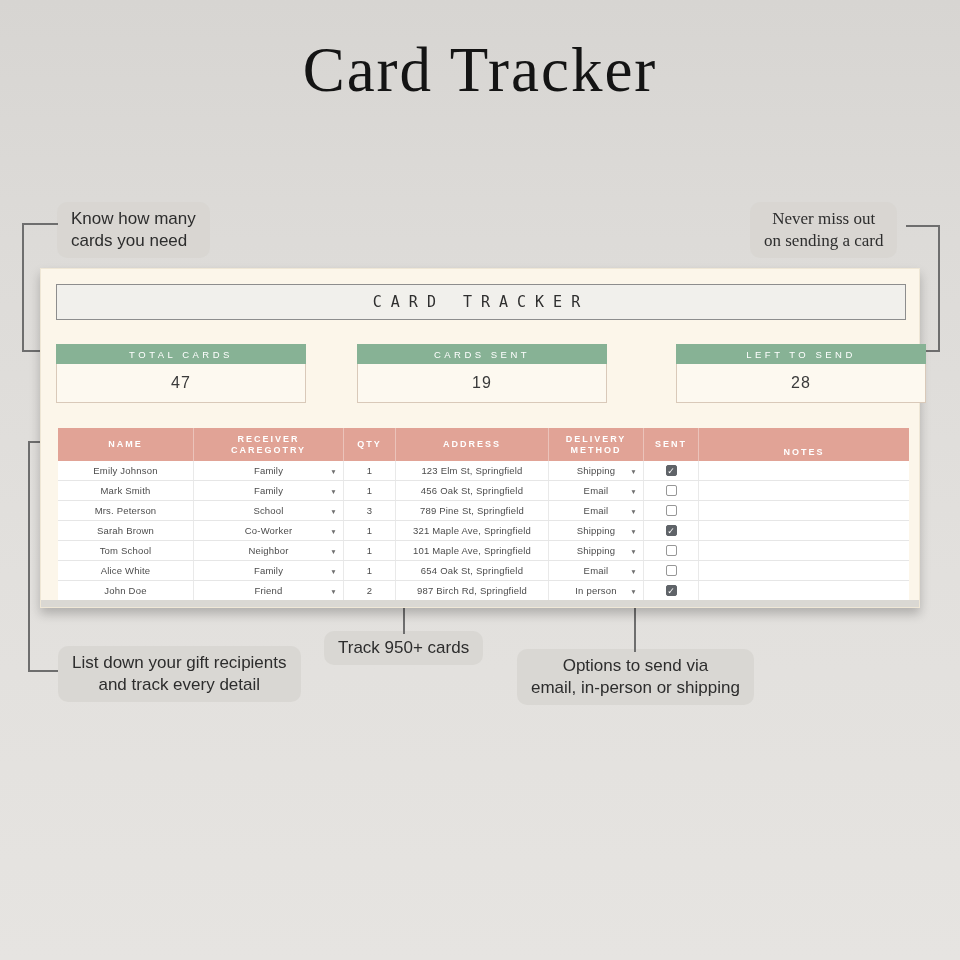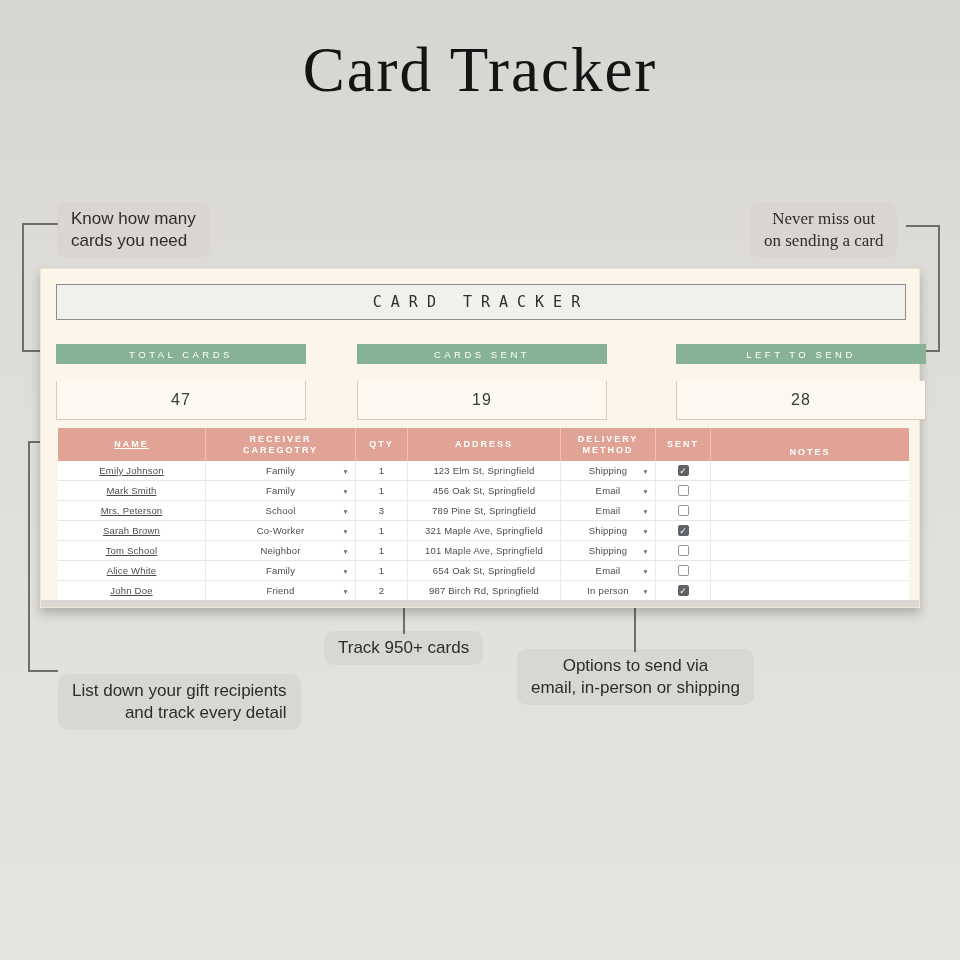--- a/index.html
+++ b/index.html
@@ -27,21 +27,21 @@
     position: absolute;
     background: rgba(216,214,209,0.92);
     border-radius: 10px;
     padding: 6px 14px;
     font-size: 17px; line-height: 22px;
     color: #2d2d2d;
     white-space: pre-line;
   }
   .co-know    { left: 57px;  top: 202px; text-align: left; }
   .co-never   { left: 750px; top: 202px; text-align: center; font-family: Liberation Serif, serif; }
-  .co-list    { left: 58px;  top: 674px; text-align: right; }
+  .co-list    { left: 58px;  top: 646px; text-align: center; }
   .co-track   { left: 324px; top: 631px; text-align: center; }
   .co-options { left: 517px; top: 649px; text-align: center; }
 
   
   .line { position: absolute; background: #6e6e6e; }
   .dot  { position: absolute; width: 8px; height: 8px; border-radius: 50%; background: #6e6e6e; }
 
   
   .panel {
     position: absolute; left: 40px; top: 268px; width: 880px; height: 340px;
@@ -65,42 +65,42 @@
   .stat { position: absolute; top: 75px; width: 250px; }
   .stat-1 { left: 15px; } .stat-2 { left: 316px; } .stat-3 { left: 635px; }
   .stat-header {
     height: 20px; background: #87b295;
     display: flex; align-items: center; justify-content: center;
     color: #ffffff; font-size: 9.5px; font-weight: normal; letter-spacing: 3.5px;
   }
   .stat-value {
     height: 39px; background: #fdf9f0; border: 1px solid #d9c9b9; border-top: none;
     display: flex; align-items: center; justify-content: center;
-    font-size: 16px; color: #3a3a3a; letter-spacing: 1px; margin-top: 17px;
+    font-size: 16px; color: #3a3a3a; letter-spacing: 1px;
   }
 
   
   .table { position: absolute; left: 17px; top: 159px; width: 851px; }
   .thead { display: flex; height: 33px; background: #e1a396; }
   .th {
     display: flex; align-items: center; justify-content: center;
     color: #ffffff; font-size: 9px; font-weight: bold; letter-spacing: 2px;
     text-align: center; white-space: pre-line; line-height: 11px;
     border-right: 1px solid rgba(255,255,255,0.35);
   }
   .th:last-child { border-right: none; margin-top: 16px; }
   .tr { display: flex; height: 20px; background: #ffffff; border-bottom: 1px solid #e6e6e6; }
   .td {
     display: flex; align-items: center; justify-content: center;
     font-size: 9.5px; color: #4c4c4c; letter-spacing: 0.2px;
     border-right: 1px solid #e9e9e9; position: relative;
     overflow: hidden; white-space: nowrap;
   }
   .td:last-child { border-right: none; }
-  .c-name { width: 148px; text-decoration: underline; } .c-cat { width: 150px; } .c-qty { width: 52px; }
+  .c-name { width: 136px; } .c-cat { width: 150px; } .c-qty { width: 52px; }
   .c-addr { width: 153px; } .c-del { width: 95px; } .c-sent { width: 55px; }
   .c-notes { flex: 1; }
   .dd-arrow {
     position: absolute; right: 6px; top: 50%; transform: translateY(-50%);
     font-size: 6.5px; color: #6f6f6f; cursor: pointer;
   }
   .checkbox {
     width: 11px; height: 11px; border: 1.5px solid #979797; border-radius: 2px;
     background: #ffffff; display: flex; align-items: center; justify-content: center;
     font-size: 9px; color: transparent; cursor: pointer;

